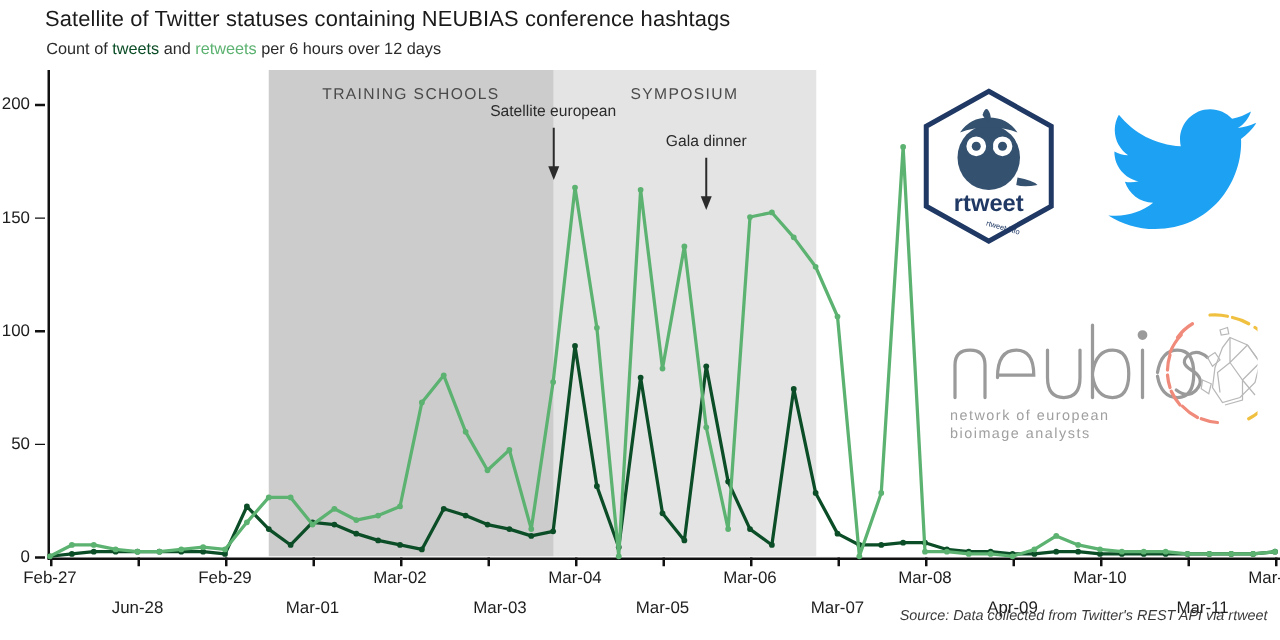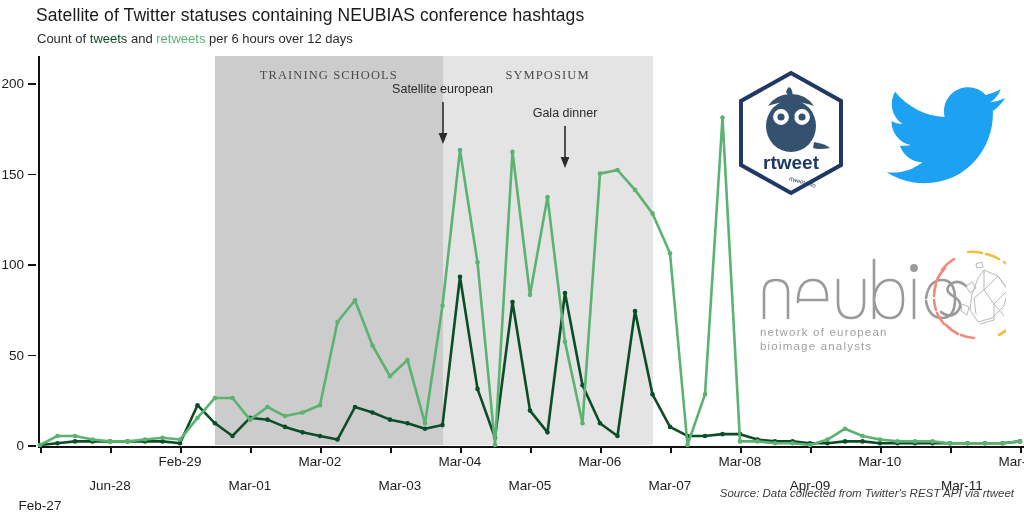--- a/index.html
+++ b/index.html
@@ -33,21 +33,21 @@
   .ylab{position:absolute;right:calc(100% + 14px);transform:translateY(-50%);
         font-size:13.5px;color:#1d1d1d;white-space:nowrap;}
 
   .xtick{position:absolute;top:390px;width:1.6px;height:7px;background:#111;}
   .xlab{position:absolute;transform:translateX(-50%);font-size:13.5px;color:#1d1d1d;white-space:nowrap;}
 
   
   .band{position:absolute;top:0;}
   .band-label{
     position:absolute;transform:translateX(-50%);font-size:12.5px;color:#4a4a4a;
-    letter-spacing:1.1px;white-space:nowrap;font-family:Liberation Serif, serif;
+    letter-spacing:1.1px;white-space:nowrap;
   }
 
   
   .anno-label{position:absolute;transform:translateX(-50%);font-size:12.5px;color:#2b2b2b;white-space:nowrap;}
   .anno-arrow{position:absolute;transform:translateX(-50%);}
 
   svg.series{position:absolute;left:0;top:0;width:986px;height:391px;overflow:visible;}
 
   
   .logos{position:absolute;left:716px;top:62px;width:308px;height:290px;}
@@ -81,21 +81,21 @@
       <div class="ylab" style="top: 389px; right: auto; left: -14px; transform: translate(-100%, -50%);">0</div>
       <div class="ytick" style="top: 298.535px;"></div>
       <div class="ylab" style="top: 298.535px; right: auto; left: -14px; transform: translate(-100%, -50%);">50</div>
       <div class="ytick" style="top: 208.07px;"></div>
       <div class="ylab" style="top: 208.07px; right: auto; left: -14px; transform: translate(-100%, -50%);">100</div>
       <div class="ytick" style="top: 117.605px;"></div>
       <div class="ylab" style="top: 117.605px; right: auto; left: -14px; transform: translate(-100%, -50%);">150</div>
       <div class="ytick" style="top: 27.1395px;"></div>
       <div class="ylab" style="top: 27.1395px; right: auto; left: -14px; transform: translate(-100%, -50%);">200</div>
       <div class="xtick" style="left: 2px;"></div>
-      <div class="xlab" style="left: 2px; top: 398px; margin-top: 44px;">Feb-27</div>
+      <div class="xlab" style="left: 2px; top: 398px;">Feb-27</div>
       <div class="xtick" style="left: 72px;"></div>
       <div class="xlab" style="left: 72px; top: 422px;">Jun-28</div>
       <div class="xtick" style="left: 142px;"></div>
       <div class="xlab" style="left: 142px; top: 398px;">Feb-29</div>
       <div class="xtick" style="left: 212px;"></div>
       <div class="xlab" style="left: 212px; top: 422px;">Mar-01</div>
       <div class="xtick" style="left: 282px;"></div>
       <div class="xlab" style="left: 282px; top: 398px;">Mar-02</div>
       <div class="xtick" style="left: 352px;"></div>
       <div class="xlab" style="left: 352px; top: 422px; padding-left: 20px;">Mar-03</div>

